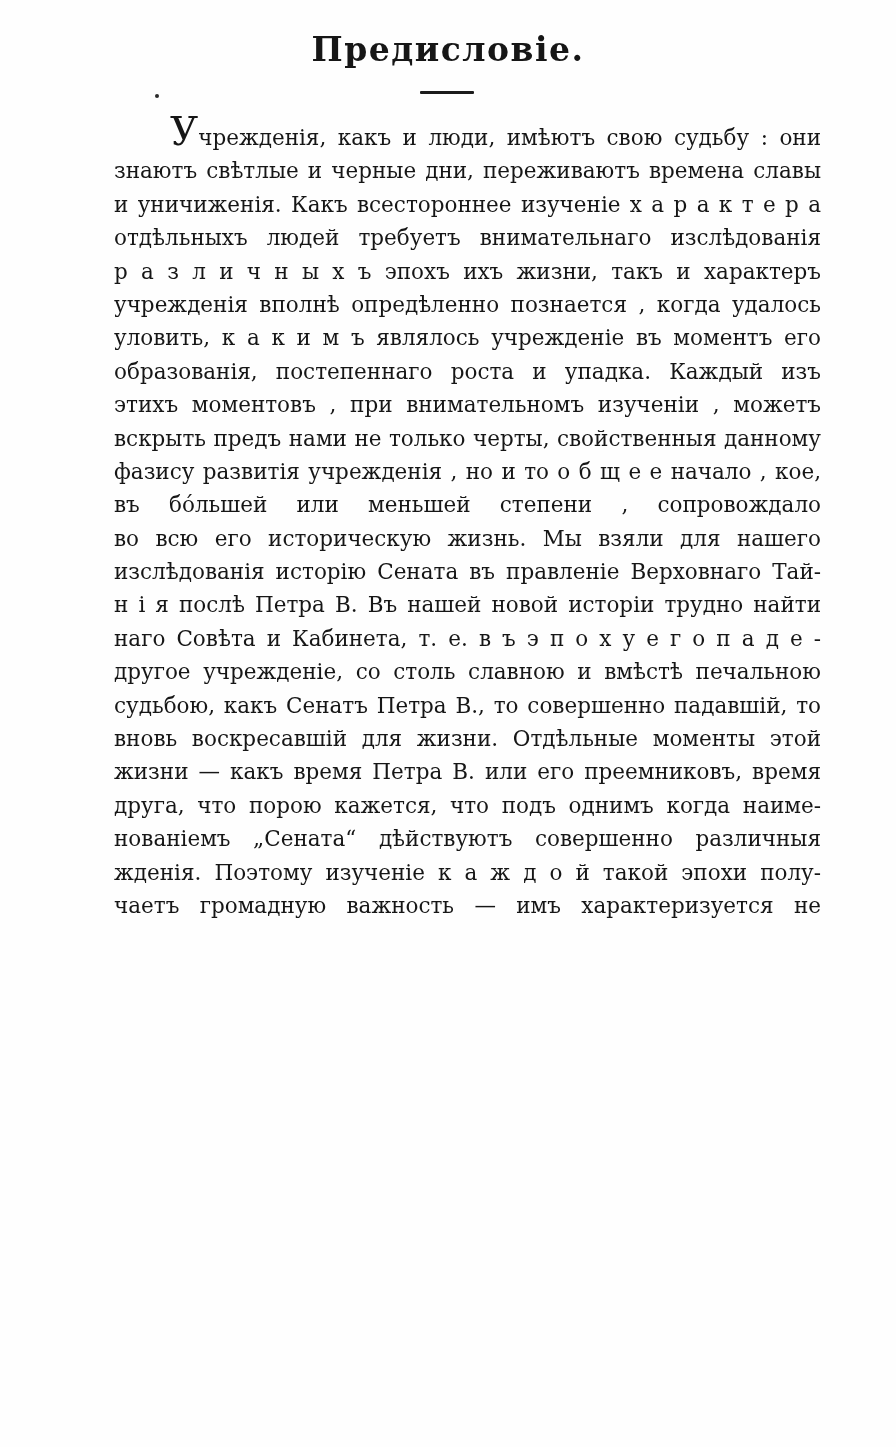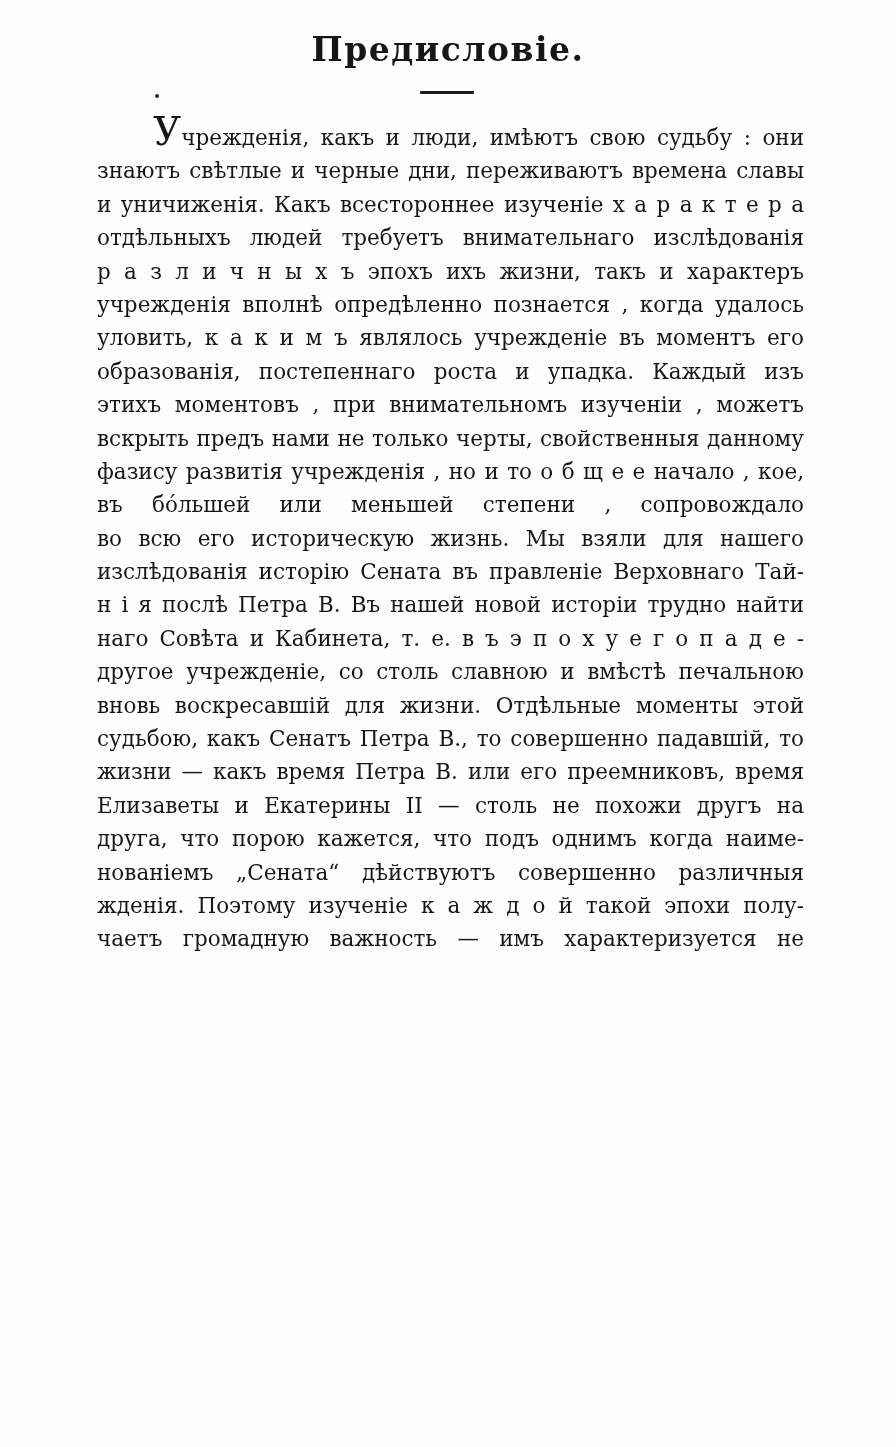--- a/index.html
+++ b/index.html
@@ -37,21 +37,21 @@
     position: absolute;
     left: 155px;
     top: 94px;
     width: 4px;
     height: 4px;
     background: #2a2a2a;
     border-radius: 50%;
   }
   .body-block {
     position: absolute;
-    left: 97px;
+    left: 114px;
     top: 121px;
     width: 707px;
   }
   .line {
     height: 33.4px;
     line-height: 33.4px;
     font-size: 21.5px;
     text-align: justify;
     text-align-last: justify;
     text-justify: inter-word;
@@ -90,23 +90,22 @@
     <div class="line">образованія, постепеннаго роста и упадка. Каждый изъ</div>
     <div class="line">этихъ моментовъ , при внимательномъ изученіи , можетъ</div>
     <div class="line">вскрыть предъ нами не только черты, свойственныя данному</div>
     <div class="line">фазису развитія учрежденія , но и то о б щ е е начало , кое,</div>
     <div class="line">въ бо́льшей или меньшей степени , сопровождало учрежденіе</div>
     <div class="line">во всю его историческую жизнь. Мы взяли для нашего</div>
     <div class="line">изслѣдованія исторію Сената въ правленіе Верховнаго Тай-</div>
     <div class="line">н і я послѣ Петра В. Въ нашей новой исторіи трудно найти</div>
     <div class="line">наго Совѣта и Кабинета, т. е. в ъ э п о х у е г о п а д е -</div>
     <div class="line">другое учрежденіе, со столь славною и вмѣстѣ печальною</div>
+    <div class="line">судьбою, какъ Сенатъ Петра В., то совершенно падавшій, то</div>
     <div class="line">вновь воскресавшій для жизни. Отдѣльные моменты этой</div>
-    <div class="line">судьбою, какъ Сенатъ Петра В., то совершенно падавшій, то</div>
     <div class="line">жизни — какъ время Петра В. или его преемниковъ, время</div>
-    <div class="line">Елизаветы и Екатерины II — столь не похожи другъ на</div>
     <div class="line">друга, что порою кажется, что подъ однимъ когда наиме-</div>
     <div class="line">нованіемъ „Сената“ дѣйствуютъ совершенно различныя учре-</div>
     <div class="line">жденія. Поэтому изученіе к а ж д о й такой эпохи полу-</div>
     <div class="line">чаетъ громадную важность — имъ характеризуется не</div>
   </div>
 
 </div>
 
 </body></html>

